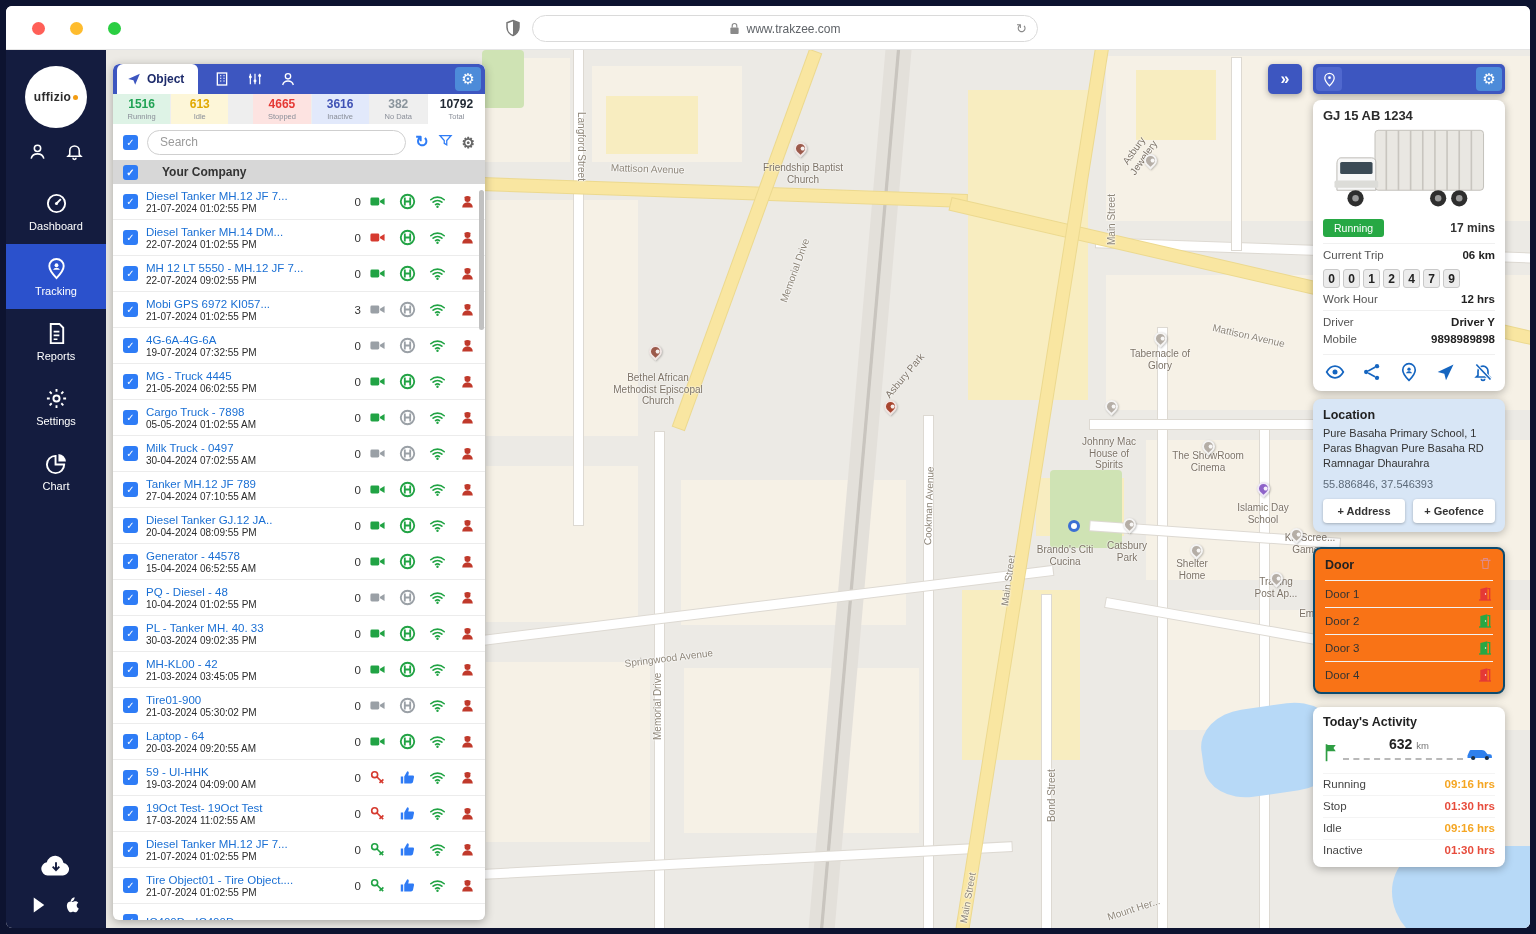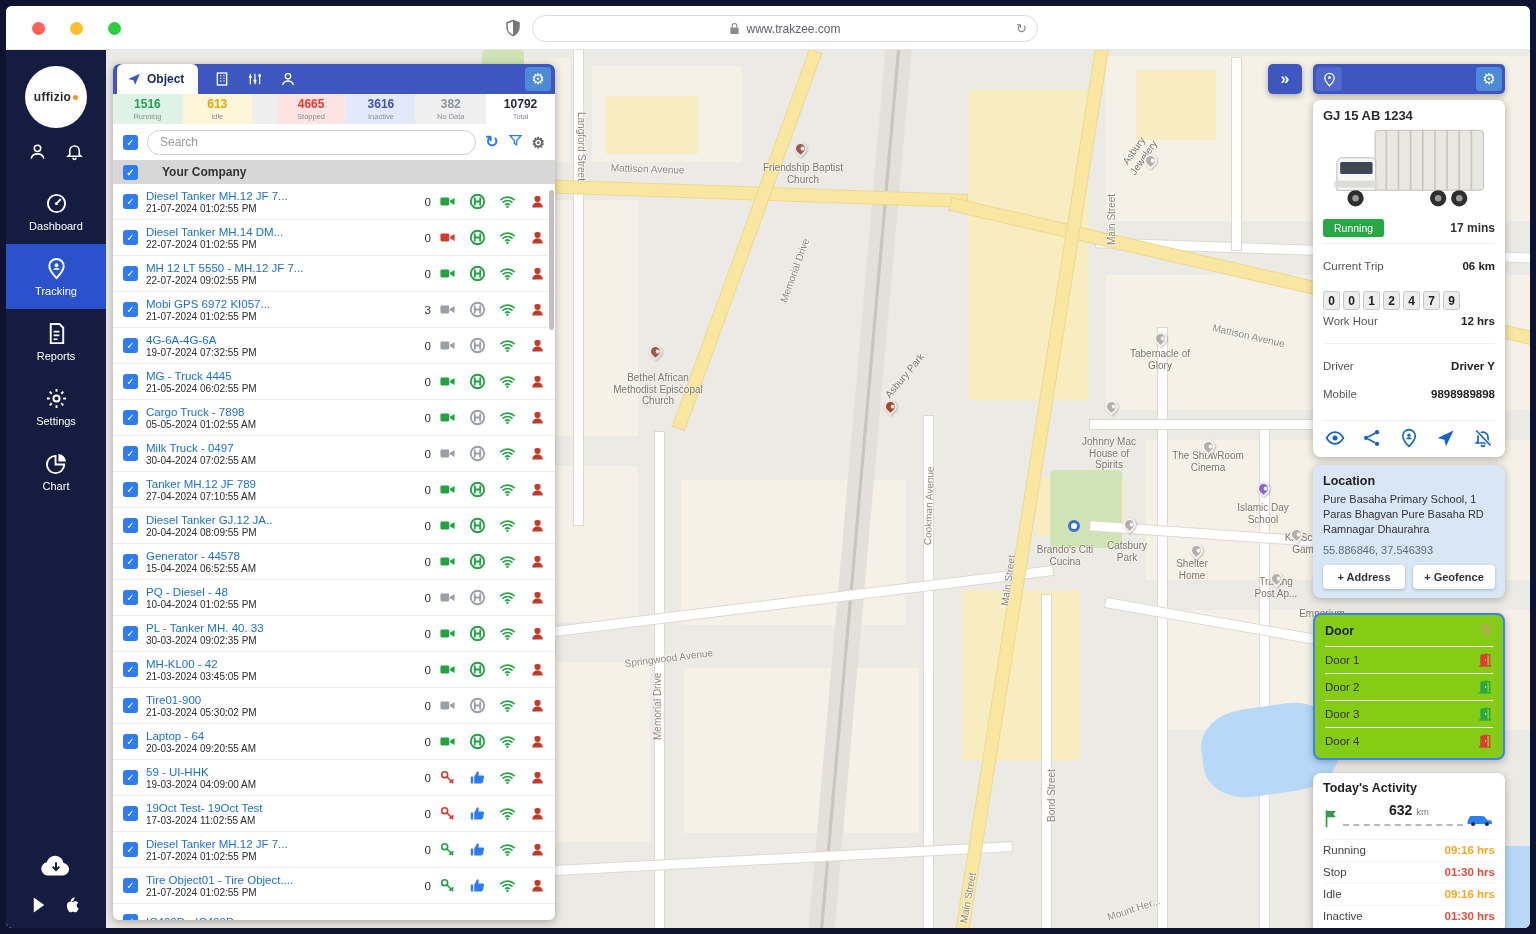--- a/index.html
+++ b/index.html
@@ -42,21 +42,21 @@
   .rw { position:absolute; background:#ffffff; box-shadow:0 0 0 1px #ddd9d2; z-index:3; }
   .ry { position:absolute; background:#f9e6a1; box-shadow:0 0 0 1px #ecd98f; z-index:4; }
   .water { position:absolute; background:#b7d9f7; z-index:5; }
   .street { position:absolute; font-size:10px; color:#8d8578; white-space:nowrap; z-index:6; text-shadow:0 0 2px #fff,0 0 2px #fff,0 0 3px #fff; transform-origin:left top; }
   .place { position:absolute; font-size:10px; color:#7d7367; text-align:center; line-height:1.15; z-index:6; text-shadow:0 0 2px #fff,0 0 2px #fff; transform-origin:left top; }
   .pin { position:absolute; width:13px; height:13px; border-radius:50% 50% 50% 0; transform:rotate(-45deg); border:2px solid rgba(255,255,255,.85); z-index:7; box-shadow:0 1px 2px rgba(0,0,0,.25); }
   .pin::after { content:""; position:absolute; left:3.5px; top:3.5px; width:4px; height:4px; border-radius:50%; background:rgba(255,255,255,.9); }
   .mdot { position:absolute; width:12px; height:12px; border-radius:50%; background:#fff; border:3px solid #3b6fd4; z-index:7; }
 
   
-  .object-panel { position:absolute; left:107px; top:14px; width:442px; height:856px; background:#fff; border-radius:6px; box-shadow:0 2px 10px rgba(0,0,0,.3); z-index:20; display:flex; flex-direction:column; overflow:hidden; }
+  .object-panel { position:absolute; left:107px; top:14px; width:372px; height:856px; background:#fff; border-radius:6px; box-shadow:0 2px 10px rgba(0,0,0,.3); z-index:20; display:flex; flex-direction:column; overflow:hidden; }
   .op-header { height:30px; background:#3d56c0; border-radius:6px 6px 0 0; display:flex; align-items:center; }
   .op-tab { height:30px; background:#fff; border-radius:6px 6px 0 0; display:flex; align-items:center; gap:6px; padding:0 14px 0 10px; margin-left:4px; font-size:12px; font-weight:bold; color:#1d2b6b; }
   .op-tab svg { width:14px; height:14px; }
   .op-hicons { display:flex; gap:17px; margin-left:16px; }
   .op-hicons svg { width:16px; height:16px; }
   .op-gear { margin-left:auto; margin-right:4px; width:26px; height:24px; background:#4d8bd9; border-radius:4px; color:#fff; font-size:15px; display:flex; align-items:center; justify-content:center; }
   .stats-row { display:flex; gap:1px; background:#eee; }
   .stat-chip { flex:1; padding:4px 0 3px 0; text-align:center; cursor:pointer; }
   .stat-val { font-size:12px; font-weight:bold; line-height:13px; }
   .stat-lab { font-size:7.5px; color:#8a8f99; margin-top:1px; }
@@ -87,34 +87,34 @@
   .rc-hbtn { width:26px; height:24px; border-radius:4px; display:flex; align-items:center; justify-content:center; color:#fff; }
   .rc-hbtn.lft { background:#5068ce; }
   .rc-hbtn.rgt { background:#4d8bd9; font-size:15px; }
   .rc-hbtn svg { width:15px; height:15px; }
   .veh-card { margin-top:6px; background:#fff; border-radius:8px; box-shadow:0 2px 8px rgba(0,0,0,.28); padding:8px 10px 9px 10px; }
   .plate { font-size:13px; font-weight:bold; color:#2c2c2c; }
   .truck-img { display:flex; justify-content:center; margin:2px 0 4px 0; }
   .status-row { display:flex; justify-content:space-between; align-items:center; margin:2px 0 6px 0; }
   .badge { background:#27a844; color:#fff; font-size:10.5px; padding:3px 11px; border-radius:3px; }
   .status-time { font-size:12px; font-weight:bold; color:#333; }
-  .kv { display:flex; justify-content:space-between; font-size:11.5px; color:#555; padding:16px 0; border-top:1px solid #f0f0f0; }
+  .kv { display:flex; justify-content:space-between; font-size:11.5px; color:#555; padding:5px 0; border-top:1px solid #f0f0f0; }
   .kv b { color:#222; }
   .odo-row { display:flex; gap:3px; margin:3px 0 5px 0; }
   .odo { width:17px; height:19px; background:#ececec; border:1px solid #c9c9c9; border-radius:3px; display:flex; align-items:center; justify-content:center; font-size:12px; font-weight:bold; color:#222; }
   .card-icons { display:flex; justify-content:space-between; padding:7px 2px 0 2px; border-top:1px solid #f0f0f0; margin-top:4px; }
   .card-icons span { width:20px; height:20px; display:inline-flex; }
   .card-icons svg { width:100%; height:100%; }
   .loc-box { margin-top:8px; background:#d8e6f6; border-radius:8px; padding:9px 10px; box-shadow:0 2px 8px rgba(0,0,0,.25); }
   .loc-title { font-size:12.5px; font-weight:bold; color:#222; margin-bottom:4px; }
   .loc-addr { font-size:11px; color:#333; line-height:1.35; }
   .loc-coords { font-size:11px; color:#5d6b7a; margin-top:7px; }
   .loc-btns { display:flex; gap:8px; margin-top:9px; }
   .loc-btn { flex:1; background:#fff; border:none; border-radius:4px; font-size:11px; font-weight:bold; color:#333; padding:6px 0; box-shadow:0 1px 3px rgba(0,0,0,.25); cursor:pointer; font-family:inherit; }
-  .door-card { margin-top:15px; background:#84cc16; border:2px solid #3b82f6; border-radius:8px; padding:7px 10px 4px 10px; box-shadow:0 2px 8px rgba(0,0,0,.28); }
+  .door-card { margin-top:15px; background:#f97316; border:2px solid #0c4a6e; border-radius:8px; padding:7px 10px 4px 10px; box-shadow:0 2px 8px rgba(0,0,0,.28); }
   .door-head { display:flex; justify-content:space-between; align-items:center; padding-bottom:5px; }
   .door-title { font-size:12.5px; font-weight:bold; color:#222; }
   .door-head svg { width:15px; height:15px; }
   .door-row { display:flex; justify-content:space-between; align-items:center; padding:5px 0; border-top:1px solid #f2f2f2; font-size:11.5px; color:#333; }
   .door-row svg { width:16px; height:16px; }
   .act-card { margin-top:13px; background:#fff; border-radius:8px; padding:8px 10px 6px 10px; box-shadow:0 2px 8px rgba(0,0,0,.28); }
   .act-title { font-size:12.5px; font-weight:bold; color:#222; }
   .journey { position:relative; height:42px; margin-top:2px; }
   .journey .dash { position:absolute; left:20px; right:32px; top:27px; border-top:2px dashed #b9b9b9; }
   .journey .flag { position:absolute; left:0; top:10px; }

